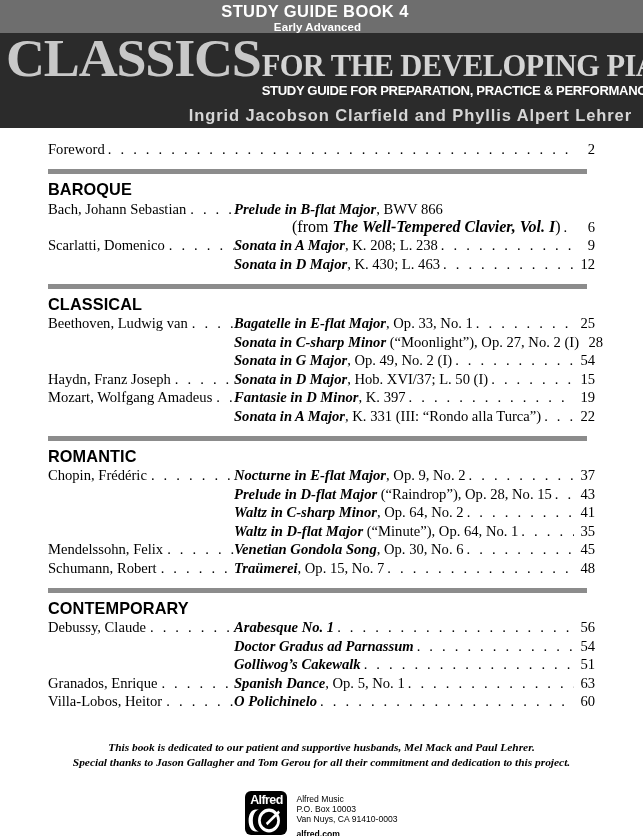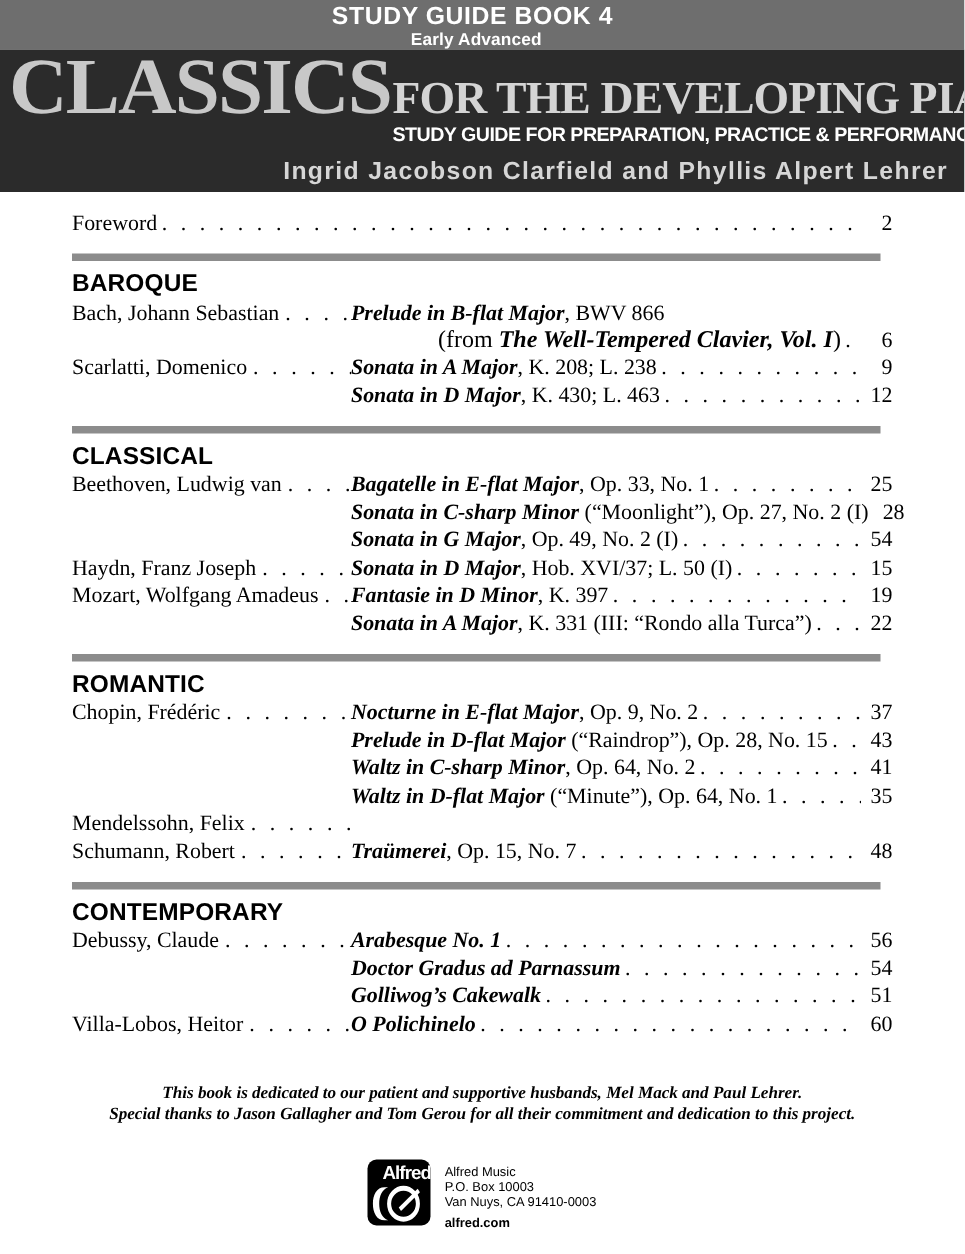--- a/index.html
+++ b/index.html
@@ -232,21 +232,21 @@
     border-radius: 6px;
     position: relative;
     flex: 0 0 42px;
     overflow: hidden;
   }
   .alfred-logo .al-word {
     position: absolute;
     top: 2px;
     left: 0;
     right: 0;
-    text-align: right;
+    text-align: center;
     color: #fff;
     font-family: "Liberation Sans", sans-serif;
     font-weight: bold;
     font-size: 12.5px;
     letter-spacing: -0.6px;
     line-height: 14px;
   }
   .alfred-logo .al-mark {
     position: absolute;
     bottom: 2px;
@@ -438,20 +438,25 @@
             <span class="work-title"><span>Waltz in D-flat Major</span><span class="roman"> (“Minute”), Op. 64, No. 1</span></span>
             <span class="leader"></span>
             <span class="pagenum">35</span>
           </div>
         </div>
         <div class="entry">
           <div class="composer">
             <span class="cname">Mendelssohn, Felix</span>
             <span class="cdots"></span>
           </div>
+          <div class="work">
+            <span class="work-title"><span>Venetian Gondola Song</span><span class="roman">, Op. 30, No. 6</span></span>
+            <span class="leader"></span>
+            <span class="pagenum">45</span>
+          </div>
         </div>
         <div class="entry">
           <div class="composer">
             <span class="cname">Schumann, Robert</span>
             <span class="cdots"></span>
           </div>
           <div class="work">
             <span class="work-title"><span>Traümerei</span><span class="roman">, Op. 15, No. 7</span></span>
             <span class="leader"></span>
             <span class="pagenum">48</span>
@@ -481,20 +486,31 @@
           </div>
         </div>
         <div class="entry">
           <div class="composer">
             <span class="cname"></span>
           </div>
           <div class="work">
             <span class="work-title"><span>Golliwog’s Cakewalk</span></span>
             <span class="leader"></span>
             <span class="pagenum">51</span>
+          </div>
+        </div>
+        <div class="entry">
+          <div class="composer">
+            <span class="cname">Granados, Enrique</span>
+            <span class="cdots"></span>
+          </div>
+          <div class="work">
+            <span class="work-title"><span>Spanish Dance</span><span class="roman">, Op. 5, No. 1</span></span>
+            <span class="leader"></span>
+            <span class="pagenum">63</span>
           </div>
         </div>
         <div class="entry">
           <div class="composer">
             <span class="cname">Villa-Lobos, Heitor</span>
             <span class="cdots"></span>
           </div>
           <div class="work">
             <span class="work-title"><span>O Polichinelo</span></span>
             <span class="leader"></span>

